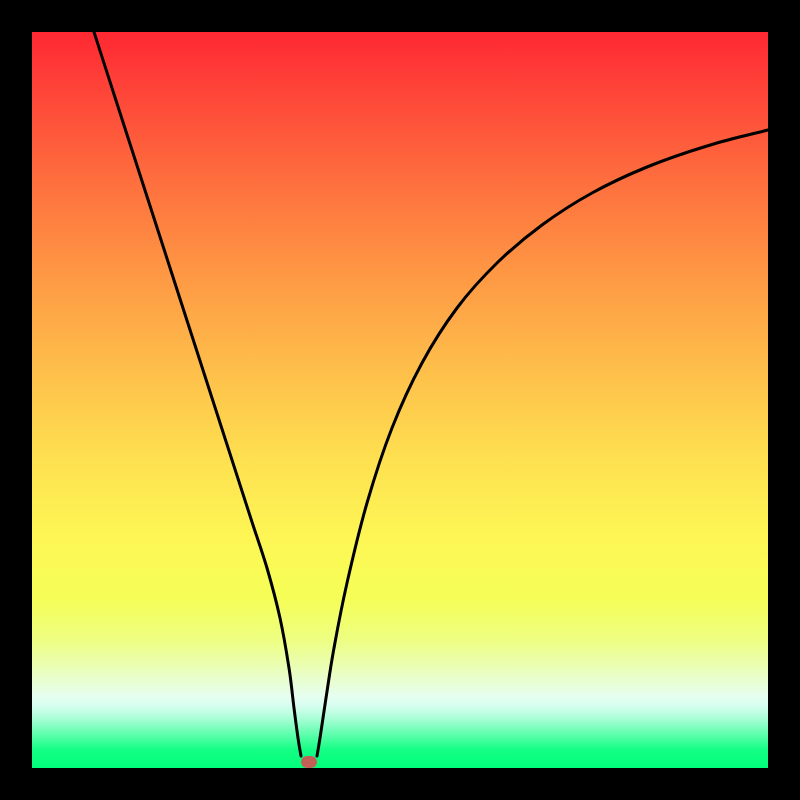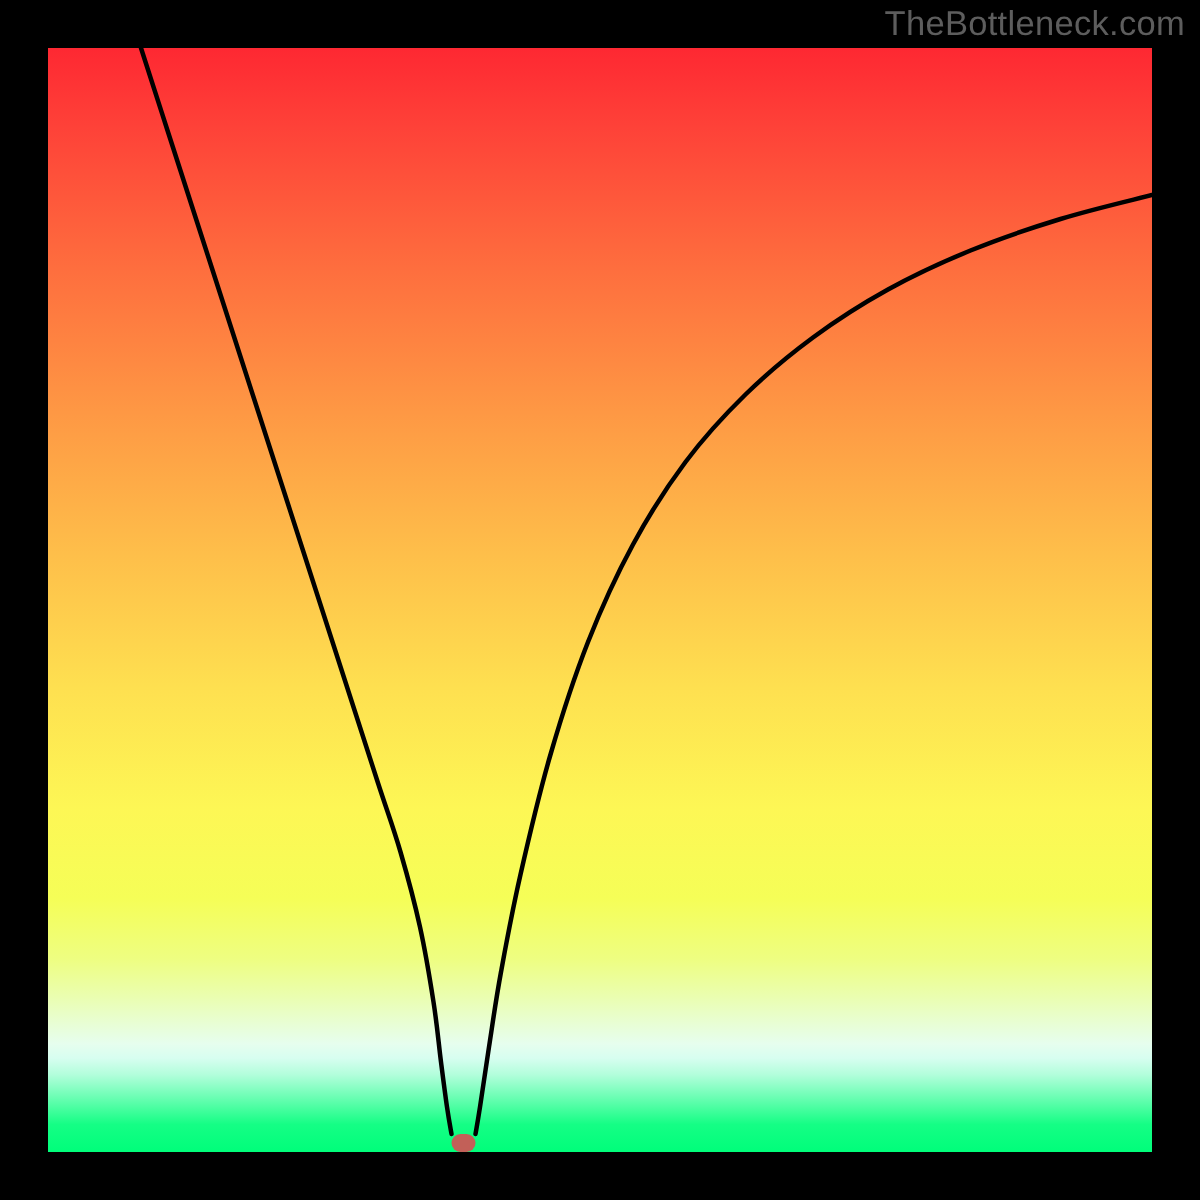--- a/index.html
+++ b/index.html
@@ -63,21 +63,20 @@
     width: 16px;
     height: 12px;
     border-radius: 6px;
     background: #c26058;
   }
 </style>
 </head>
 <body>
 
 <div class="frame">
-  <div class="watermark">TheBottleneck.com</div>
   <div class="plot-area">
     <svg class="curve" viewBox="0 0 736 736">
       <path id="curve-left" fill="none" stroke="#000000" stroke-width="3" stroke-linecap="round" d="M 62 0 C 65.24 10.08, 73.16 34.760000000000005, 80 56 C 86.84 77.24, 92.8 95.68, 100 118 C 107.2 140.32, 112.8 157.68, 120 180 C 127.2 202.32, 132.8 219.68, 140 242 C 147.2 264.32, 152.8 281.68, 160 304 C 167.2 326.32, 172.8 343.68, 180 366 C 187.2 388.32, 192.8 405.68, 200 428 C 207.2 450.32, 213.7 470.56, 220 490 C 226.3 509.44, 229.96 518.72, 235 536 C 240.04 553.28, 244.04 568, 248 586 C 251.96 604, 254.48 619.8, 257 636 C 259.52 652.2, 260.38 663.4, 262 676 C 263.62 688.6, 264.74 697.36, 266 706 C 267.26 714.64, 268.46 720.76, 269 724"></path>
       <path id="curve-right" fill="none" stroke="#000000" stroke-width="3" stroke-linecap="round" d="M 285 724 C 285.54 720.76, 286.38 716.44, 288 706 C 289.62 695.56, 291.48 682.2, 294 666 C 296.52 649.8, 298.22 636.7, 302 616 C 305.78 595.3, 309.06 577.1, 315 551 C 320.94 524.9, 326.9 498.9, 335 471 C 343.1 443.1, 350.1 421.2, 360 396 C 369.9 370.8, 378.3 352.6, 390 331 C 401.7 309.4, 411.5 294, 425 276 C 438.5 258, 449.7 245.94, 465 231 C 480.3 216.06, 492.9 205.6, 510 193 C 527.1 180.4, 541.1 171.44, 560 161 C 578.9 150.56, 594.3 143.46, 615 135 C 635.7 126.54, 653.22 120.66, 675 114 C 696.78 107.34, 725.02 100.88, 736 98"></path>
     </svg>
     <div id="marker" class="marker" style="left: 269px; top: 724px; background: rgb(194, 96, 88);"></div>
   </div>
 </div>
 
 </body></html>

